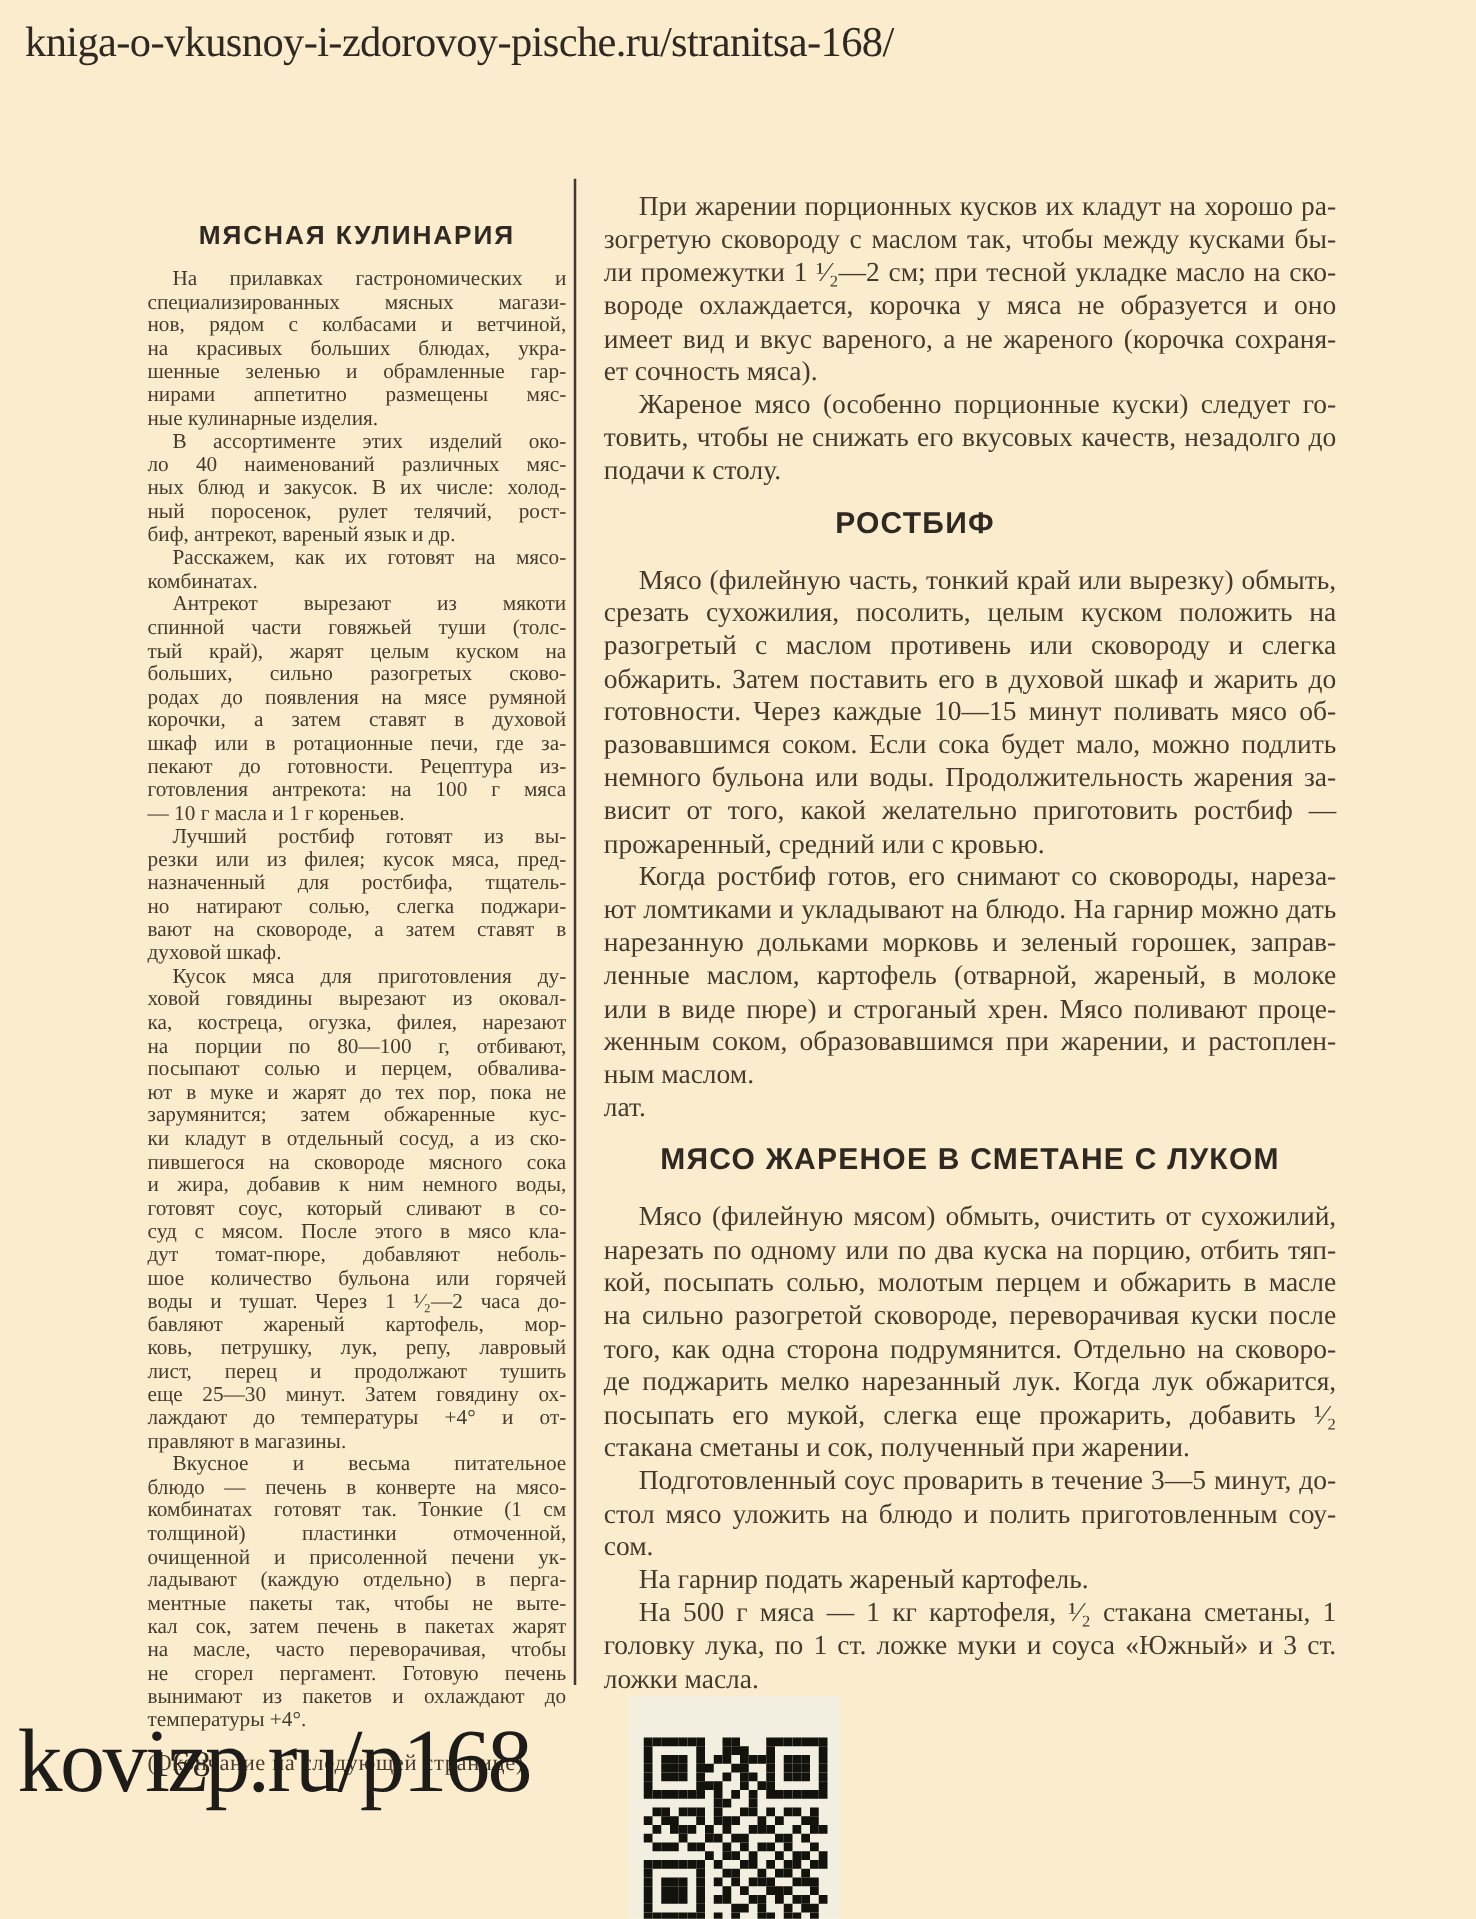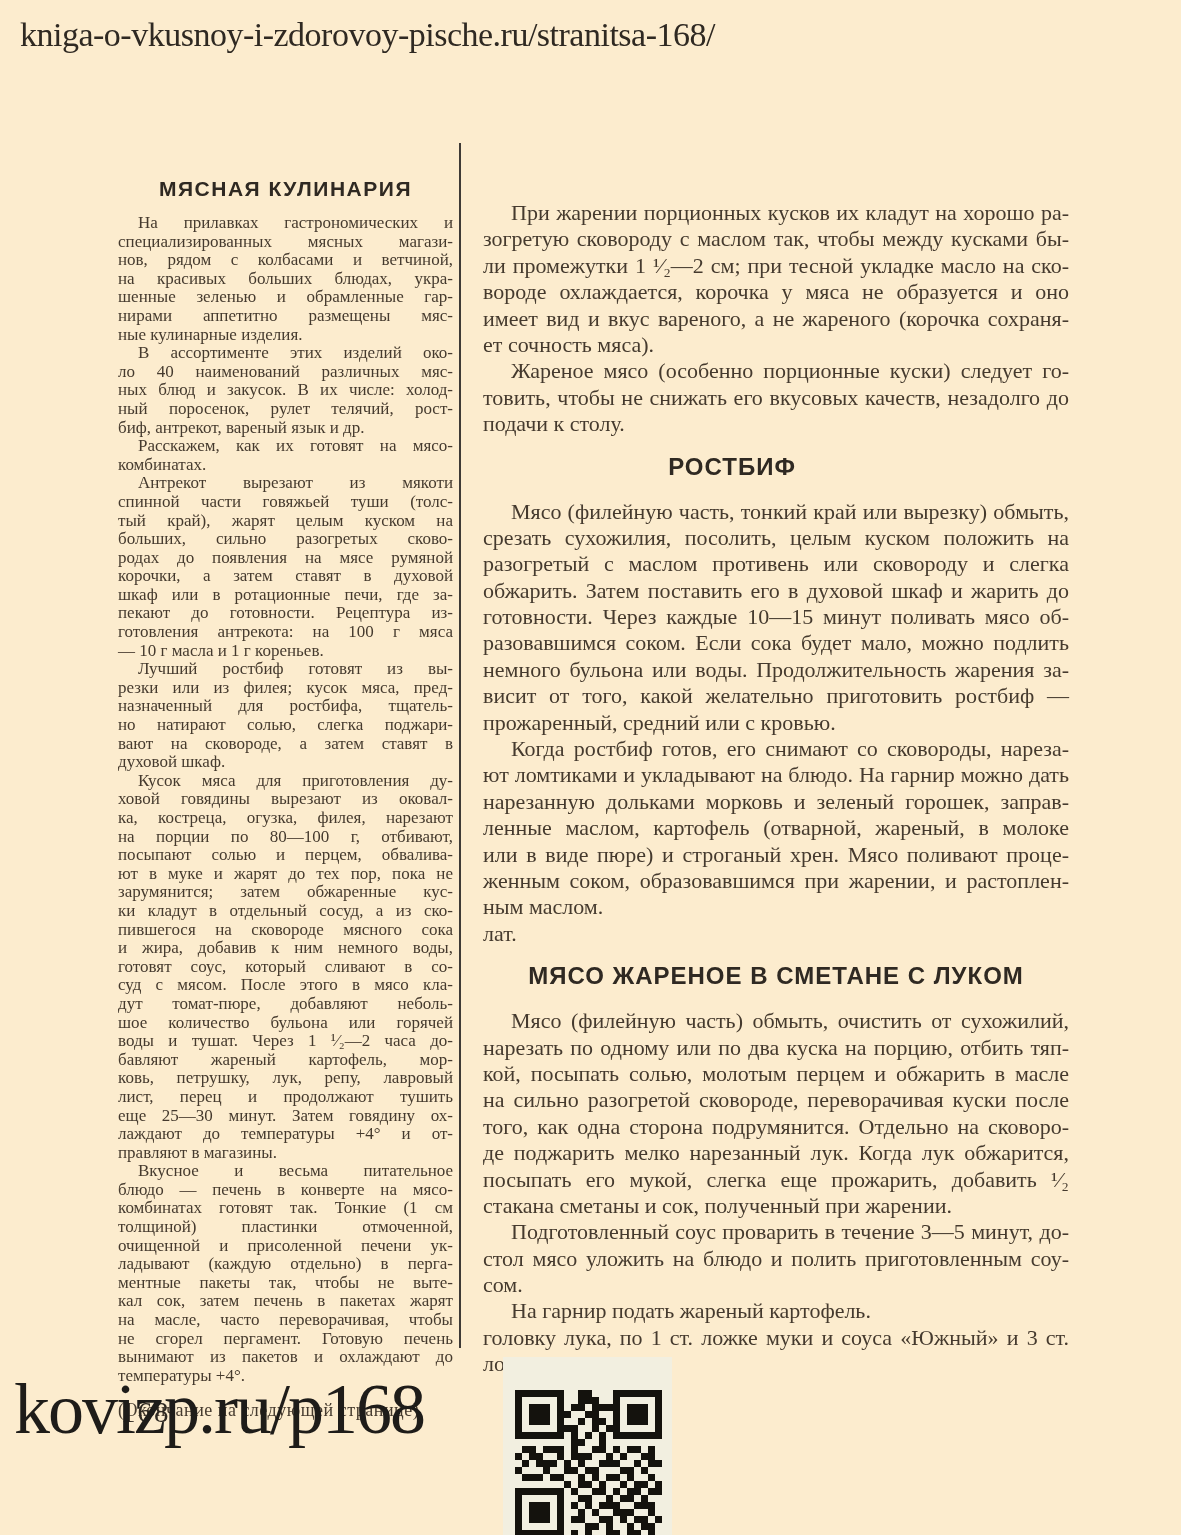--- a/index.html
+++ b/index.html
@@ -8,21 +8,21 @@
     background:var(--bg,#fcecce);
     font-family:"Liberation Serif", serif;
   }
   .url-bar{
     position:absolute;left:20px;top:16px;
     font-size:34px;letter-spacing:-0.5px;color:var(--ink-dark,#232220);
     white-space:nowrap;
   }
   .col{position:absolute;color:var(--ink,#453a2e);}
   .lcol{left:118px;top:146px;width:335px;}
-  .rcol{left:483px;top:146px;width:586px;padding-top:6px;margin-top:48px;}
+  .rcol{left:483px;top:146px;width:586px;padding-top:6px;}
   .col-heading{
     font-family:"Liberation Sans", sans-serif;font-weight:bold;
     text-align:center;color:var(--ink-dark,#2f2922);margin-top:30px;
   }
   .lcol .col-heading{font-size:21px;letter-spacing:1.5px;height:25px;line-height:25px;margin-bottom:13px;}
   .rcol .col-heading{font-size:24px;letter-spacing:1px;height:30px;line-height:30px;margin-top:14px;margin-bottom:17px;text-align:center;}
   .rcol .col-heading.h1{transform:translateX(-44px);}
   .line{white-space:nowrap;}
   .lcol .line{font-size:17px;height:18.6px;line-height:18.6px;}
   .rcol .line{font-size:22px;height:26.4px;line-height:26.4px;}
@@ -148,32 +148,33 @@
     <div class="line">прожаренный, средний или с кровью.</div>
     <div class="line j i">Когда ростбиф готов, его снимают со сковороды, нареза-</div>
     <div class="line j">ют ломтиками и укладывают на блюдо. На гарнир можно дать</div>
     <div class="line j">нарезанную дольками морковь и зеленый горошек, заправ-</div>
     <div class="line j">ленные маслом, картофель (отварной, жареный, в молоке</div>
     <div class="line j">или в виде пюре) и строганый хрен. Мясо поливают проце-</div>
     <div class="line j">женным соком, образовавшимся при жарении, и растоплен-</div>
     <div class="line">ным маслом.</div>
     <div class="line">лат.</div>
     <div class="col-heading h2">МЯСО ЖАРЕНОЕ В СМЕТАНЕ С ЛУКОМ</div>
-    <div class="line j i">Мясо (филейную часть) обмыть, очистить от сухожилий,</div>
+    <div class="line j i">Мясо (филейную мясом) обмыть, очистить от сухожилий,</div>
     <div class="line j">нарезать по одному или по два куска на порцию, отбить тяп-</div>
     <div class="line j">кой, посыпать солью, молотым перцем и обжарить в масле</div>
     <div class="line j">на сильно разогретой сковороде, переворачивая куски после</div>
     <div class="line j">того, как одна сторона подрумянится. Отдельно на сковоро-</div>
     <div class="line j">де поджарить мелко нарезанный лук. Когда лук обжарится,</div>
     <div class="line j">посыпать его мукой, слегка еще прожарить, добавить ¹⁄₂</div>
     <div class="line">стакана сметаны и сок, полученный при жарении.</div>
     <div class="line j i">Подготовленный соус проварить в течение 3—5 минут, до-</div>
     <div class="line j">стол мясо уложить на блюдо и полить приготовленным соу-</div>
     <div class="line">сом.</div>
     <div class="line i">На гарнир подать жареный картофель.</div>
+    <div class="line j i">На 500 г мяса — 1 кг картофеля, ¹⁄₂ стакана сметаны, 1</div>
     <div class="line j">головку лука, по 1 ст. ложке муки и соуса «Южный» и 3 ст.</div>
     <div class="line">ложки масла.</div>
   </div>
 
 <div class="page-number">168</div>
 
 <div class="short-url">kovizp.ru/p168</div>
 
 <div class="qr-wrap">
   <div class="qr" id="qr">

